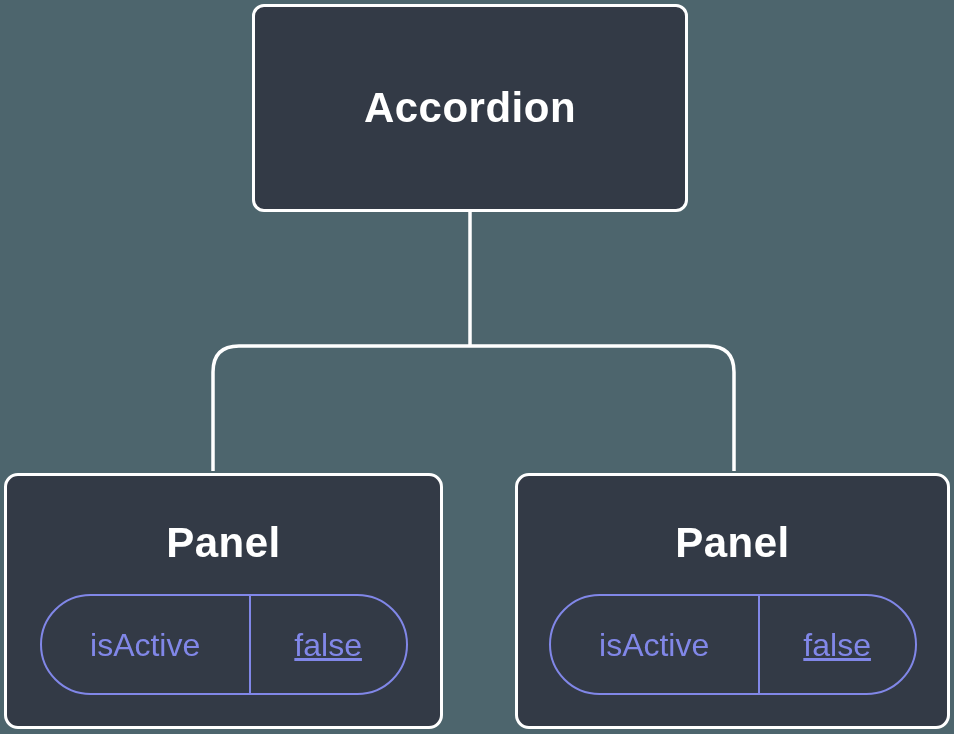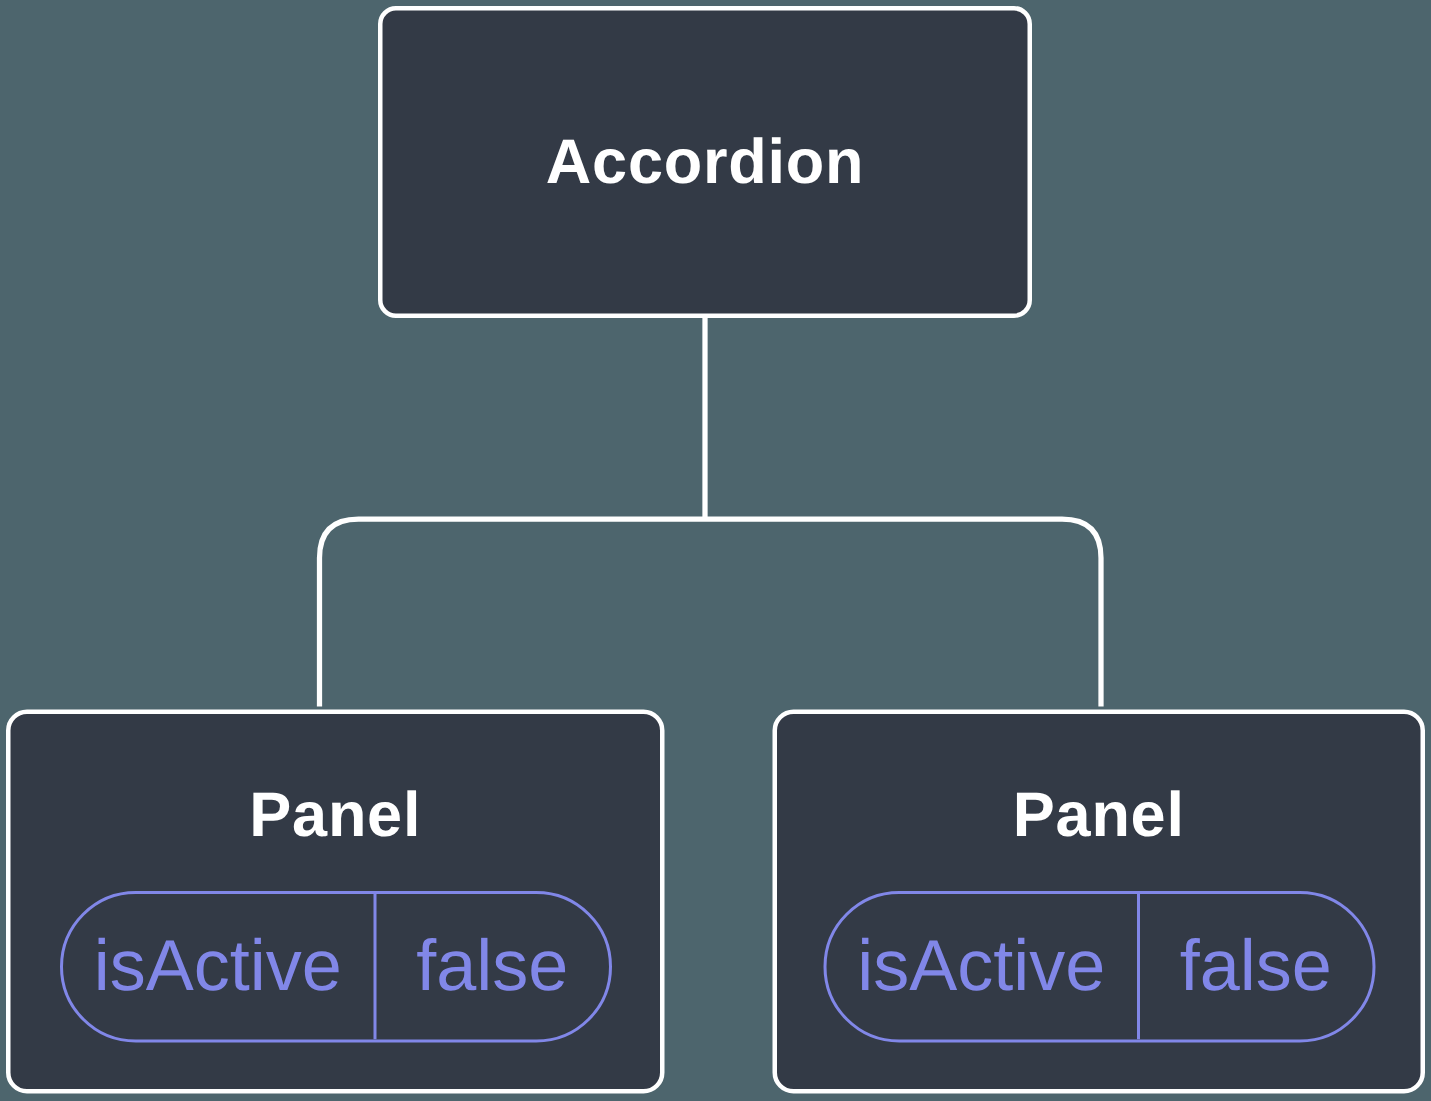--- a/index.html
+++ b/index.html
@@ -46,25 +46,25 @@
     margin-top:30px;
     width:368px;height:101px;
     border:2.5px solid var(--accent);
     border-radius:51px;
     display:flex;align-items:stretch;
     overflow:hidden;
   }
   .pill-cell{
     display:flex;align-items:center;justify-content:center;
     color:var(--accent);
-    font-size:48px;font-weight:400;
+    font-size:32px;font-weight:400;
     line-height:1;white-space:nowrap;
   }
   .pill-name{flex:0 0 57.5%;border-right:2.5px solid var(--accent);}
-  .pill-value{flex:1 1 auto;}
+  .pill-value{flex:1 1 auto;text-decoration:underline;}
 </style>
 </head>
 <body>
 
 <div class="canvas">
 
   <svg class="connectors" viewBox="0 0 954 734" xmlns="http://www.w3.org/2000/svg" aria-hidden="true">
     <path d="M470 210 L470 346" fill="none" stroke="#ffffff" stroke-width="3.5"></path>
     <path d="M213 471 L213 372 Q213 346 239 346 L708 346 Q734 346 734 372 L734 471" fill="none" stroke="#ffffff" stroke-width="3.5"></path>
   </svg>

